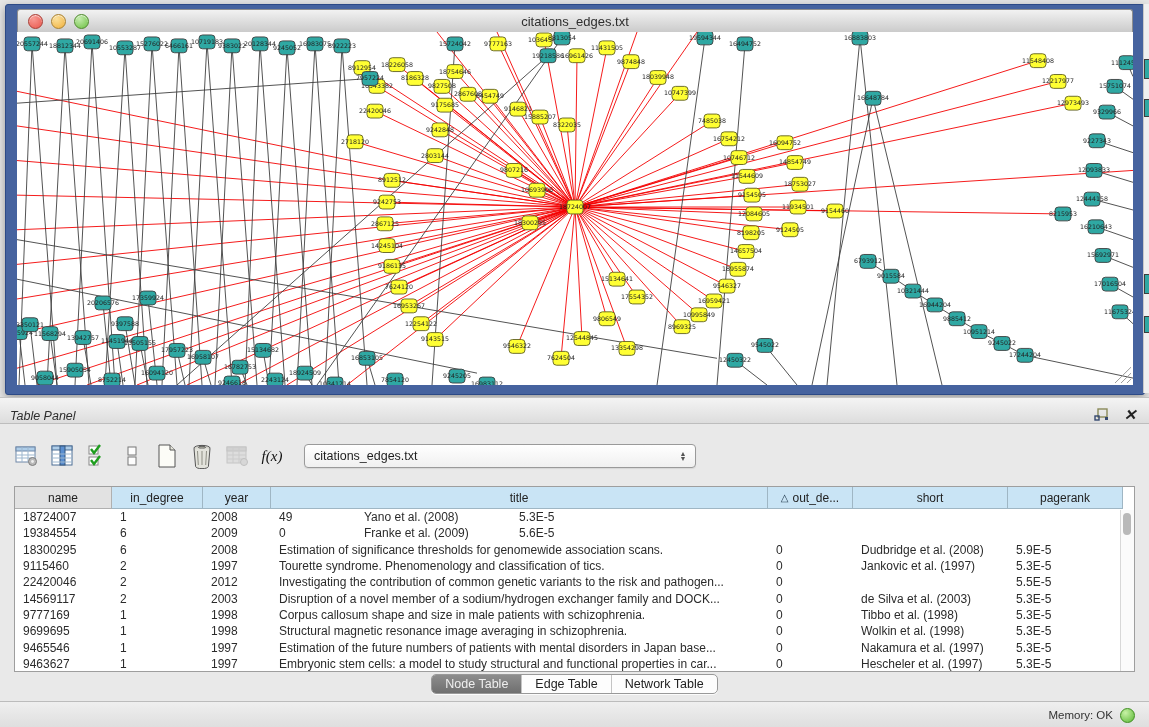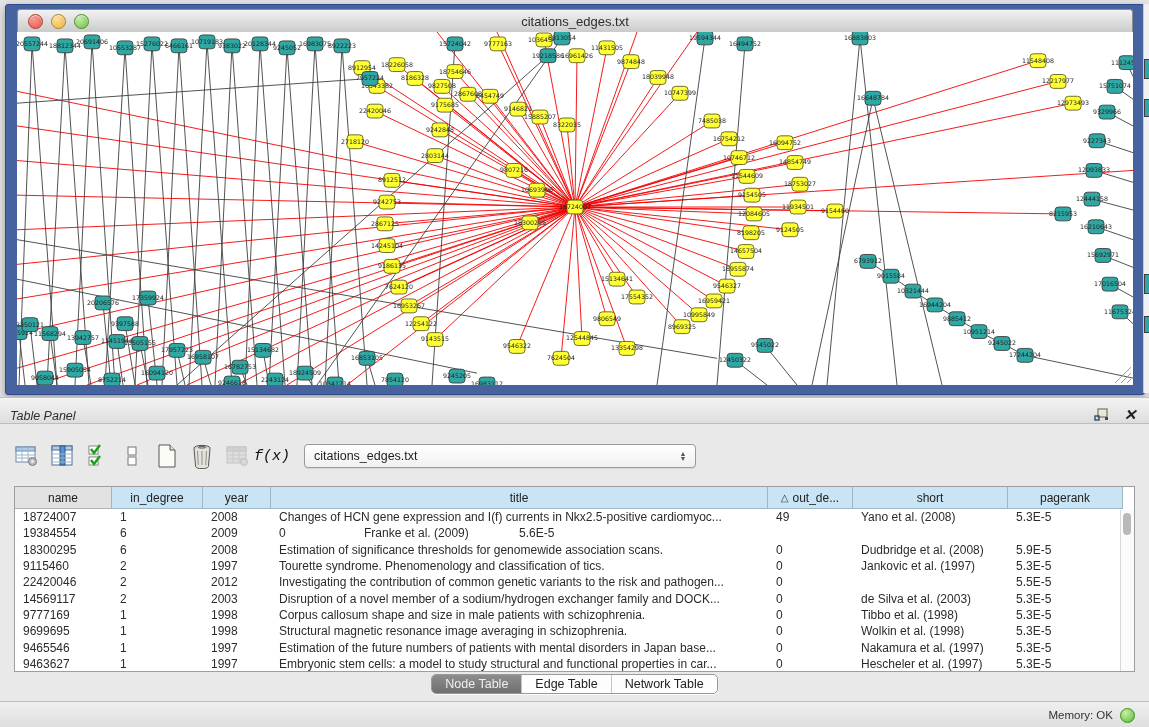--- a/index.html
+++ b/index.html
@@ -35,21 +35,21 @@
   
   .table-panel{position:absolute;left:0;top:397px;width:1149px;height:330px;background:#e9e9e9;border-top:1px solid #c2c2c2;}
   .panel-header{height:25px;background:linear-gradient(#f4f4f4,#dddddd);border-bottom:1px solid #bdbdbd;
     display:flex;align-items:flex-end;padding:0 10px;font-size:12.5px;color:#2e2e2e;font-style:italic;}
   .panel-header .spacer{flex:1;}
   .ph-icon{width:18px;height:16px;margin-left:10px;display:inline-flex;align-items:center;justify-content:center;}
   .close-x{font-size:15px;font-weight:bold;color:#222;line-height:14px;}
 
   .toolbar{position:absolute;left:14px;top:40px;right:14px;height:36px;display:flex;align-items:center;gap:9px;}
   .tb-icon{width:26px;height:26px;display:inline-flex;align-items:center;justify-content:center;border-radius:3px;}
-  .fx{font-family:Liberation Mono, monospace;font-style:italic;font-size:15px;color:#111;}
+  .fx{font-family:Liberation Serif, serif;font-style:italic;font-size:15px;color:#111;}
   .dropdown{margin-left:10px;width:390px;height:22px;border:1px solid #9a9a9a;border-radius:4px;
     background:linear-gradient(#ffffff,#f0f0f0);display:flex;align-items:center;font-size:12.5px;color:#1e1e1e;
     box-shadow:0 1px 1px rgba(0,0,0,.08);}
   .dropdown .dd-text{padding-left:9px;flex:1;}
   .dd-stepper{width:16px;display:flex;flex-direction:column;align-items:center;line-height:5px;color:#555;
     font-size:7px;padding-right:4px;}
 
   .data-table{position:absolute;left:14px;top:88px;width:1121px;height:186px;background:#fff;
     border:1px solid #9e9e9e;box-sizing:border-box;overflow:hidden;}
   .thead{display:flex;height:22px;}
@@ -639,21 +639,20 @@
           </div>
           <div class="th" style="width: 115px;">
             <span>pagerank</span>
           </div>
         </div>
       <div id="tbody">
           <div class="trow">
             <div class="td" style="width: 97px;">18724007</div>
             <div class="td" style="width: 91px;">1</div>
             <div class="td" style="width: 68px;">2008</div>
-            <div class="td" style="width: 497px;">Changes of HCN gene expression and I(f) currents in Nkx2.5-positive cardiomyoc...</div>
             <div class="td" style="width: 85px;">49</div>
             <div class="td" style="width: 155px;">Yano et al. (2008)</div>
             <div class="td" style="width: 115px;">5.3E-5</div>
           </div>
           <div class="trow">
             <div class="td" style="width: 97px;">19384554</div>
             <div class="td" style="width: 91px;">6</div>
             <div class="td" style="width: 68px;">2009</div>
             <div class="td" style="width: 85px;">0</div>
             <div class="td" style="width: 155px;">Franke et al. (2009)</div>

